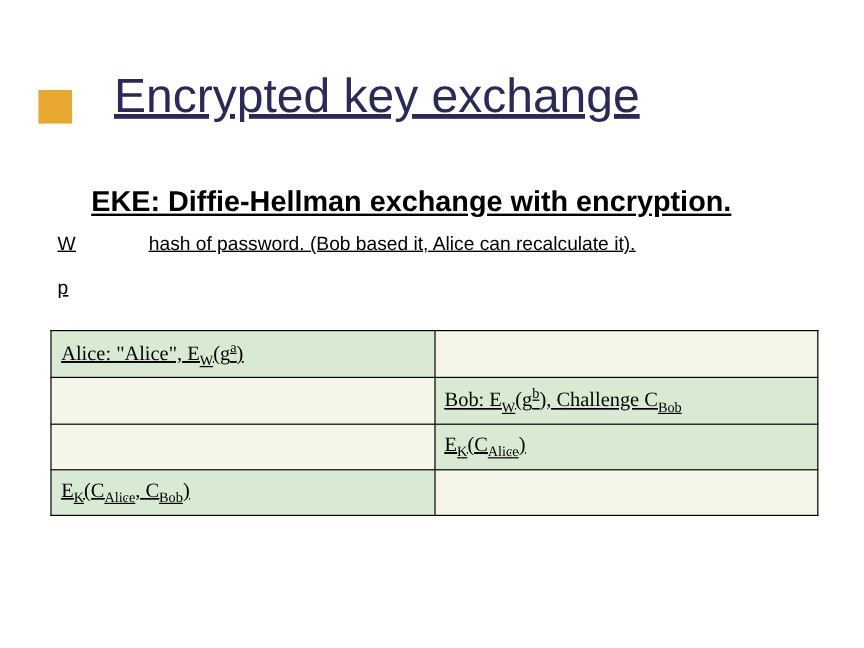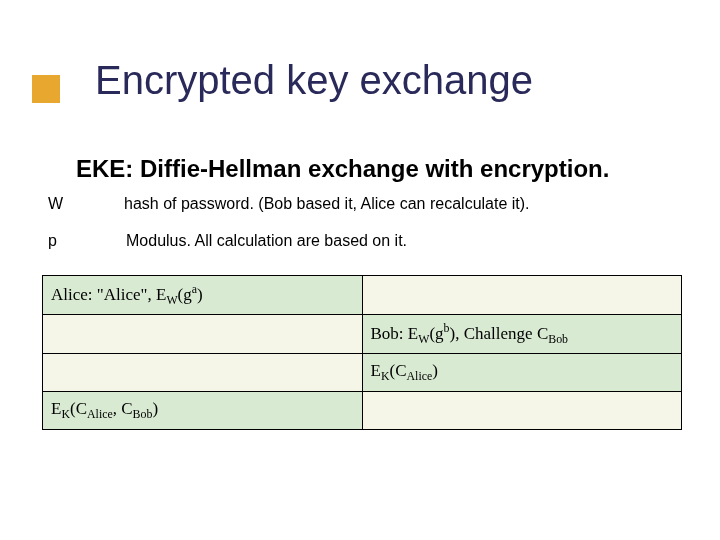--- a/index.html
+++ b/index.html
@@ -1,15 +1,15 @@
 <!DOCTYPE html>
 <html><head>
   <meta charset="utf-8">
   <style>
-    * { margin: 0; padding: 0; box-sizing: border-box; }
+    * { margin: 0; padding: 0; box-sizing: border-box; text-decoration: underline; }
     body {
       width: 720px;
       height: 540px;
       background: #fff;
       font-family: Verdana, Geneva, sans-serif;
       position: relative;
       overflow: hidden;
     }
     .accent-box {
       position: absolute;
@@ -83,21 +83,20 @@
 
 <div class="subtitle">EKE: Diffie-Hellman exchange with encryption.</div>
 
 <div class="def-W">
   <span class="def-label">W</span>
   <span>hash of password. (Bob based it, Alice can recalculate it).</span>
 </div>
 
 <div class="def-p">
   <span class="def-label">p</span>
-  <span>Modulus.  All calculation are based on it.</span>
 </div>
 
 <table class="proto-table">
   <tbody>
       <tr>
     <td class="half green">
       <span>Alice: "Alice", E</span><span class="sub">W</span><span>(g</span><span class="sup">a</span><span>)</span>
     </td>
     <td class="half pale"></td>
   </tr>

